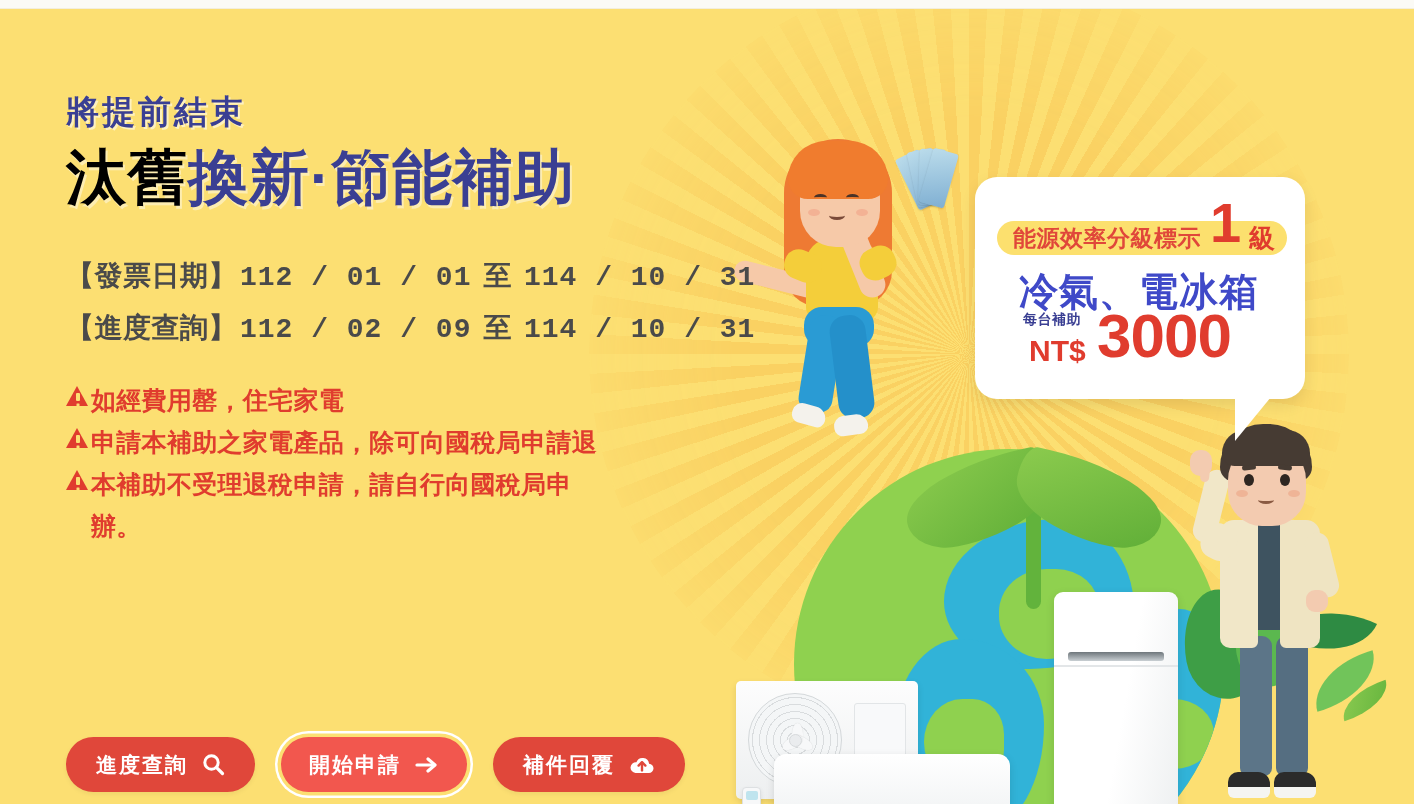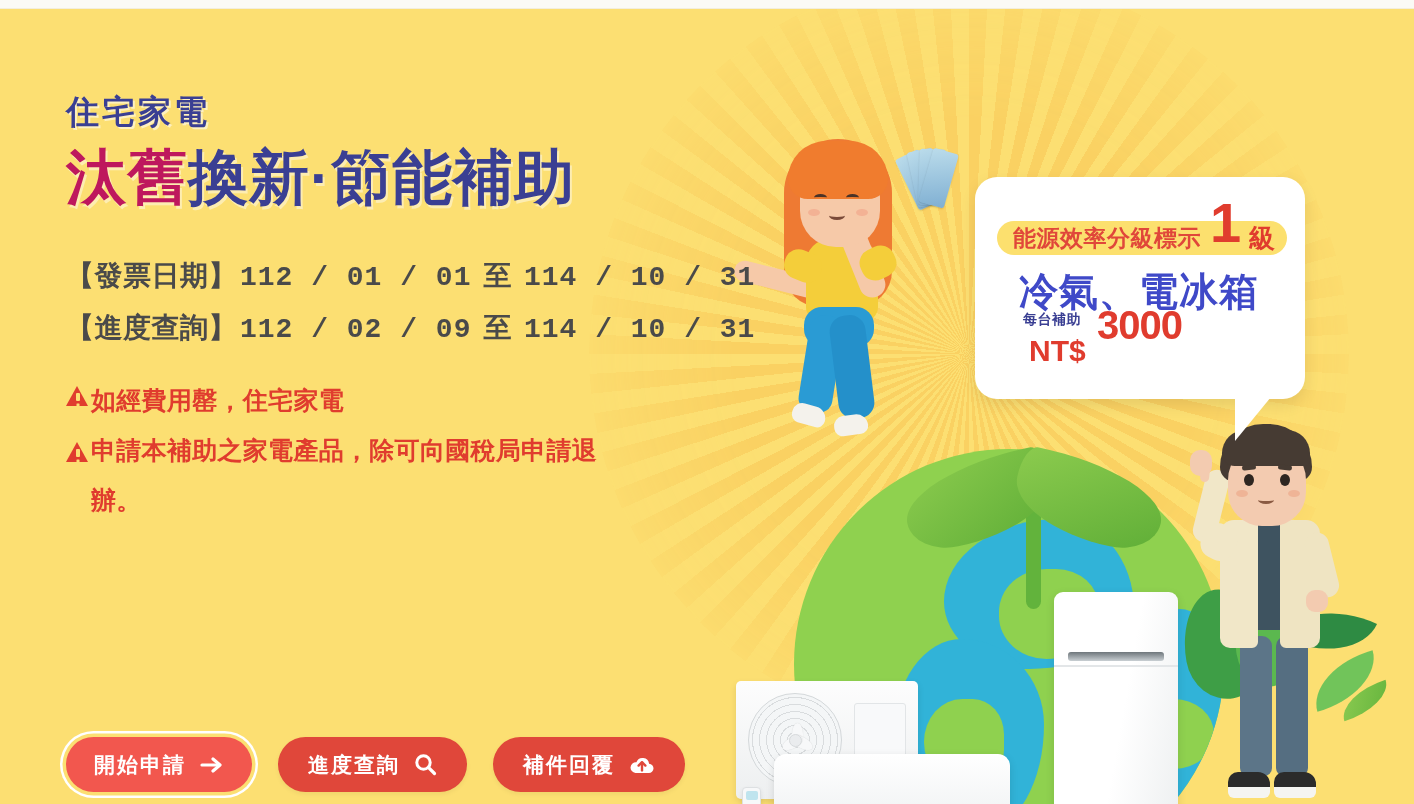--- a/index.html
+++ b/index.html
@@ -28,21 +28,21 @@
     font-size:33px; font-weight:700; color:#3A3F93;
     letter-spacing:3px; line-height:1.1;
     text-shadow:2px 2px 0 rgba(255,255,255,.55);
   }
   .headline{
     margin-top:14px;
     font-size:60px; font-weight:800; line-height:1.12;
     letter-spacing:1px; white-space:nowrap;
     text-shadow:2px 3px 0 rgba(255,255,255,.45);
   }
-  .h-red{ color:#be185d; }
+  .h-red{ color:#000000; }
   .h-navy{ color:#3A3F93; }
   .h-dot{ color:#3A3F93; }
   .bolt-wrap{ position:relative; display:inline-block; }
   .bolt{
     position:absolute; width:13px; height:20px; pointer-events:none;
     background:#FCDF72;
     clip-path:polygon(58% 0,18% 52%,45% 52%,30% 100%,82% 42%,52% 42%);
     transform:rotate(12deg);
   }
   .bolt.b1{ left:30px; top:6px; }
@@ -58,21 +58,21 @@
   .date-val{ letter-spacing:1px;font-family:Liberation Mono, monospace; }
   .date-sep{ display:inline-block; padding:0 12px; }
 
   
   .warnings{ margin-top:26px; }
   .warn-line{
     display:flex; align-items:flex-start;
     font-size:25px; color:#E03C2E; font-weight:600;
     line-height:1.52; letter-spacing:.3px;
   }
-  .warn-line + .warn-line{ margin-top:12px;align-items:center; }
+  .warn-line + .warn-line{ margin-top:4px; }
   .warn-ico{
     flex:0 0 auto; width:23px; height:22px; margin-right:2px; margin-top:5px;
     position:relative;
   }
   .warn-ico::before{
     content:""; position:absolute; left:0; top:0;
     width:0; height:0;
     border-left:11.5px solid transparent;
     border-right:11.5px solid transparent;
     border-bottom:20px solid #E03C2E;
@@ -361,21 +361,21 @@
   .b-per{
     position:absolute; left:48px; top:134px;
     font-size:14px; font-weight:700; color:#3A3F93; letter-spacing:.5px;
   }
   .b-nt{
     position:absolute; left:54px; top:157px;
     font-size:30px; font-weight:800; color:#E03C2E; letter-spacing:0;
   }
   .b-amount{
     position:absolute; left:122px; top:128px;
-    font-size:40px; font-weight:800; color:#E03C2E; line-height:1; letter-spacing:-1px;
+    font-size:62px; font-weight:800; color:#E03C2E; line-height:1; letter-spacing:-1px;
   }
 </style>
 </head>
 <body>
 
 <div class="top-strip"></div>
 
 <div class="stage">
 
   <div class="art">
@@ -501,21 +501,21 @@
       <div class="b-grade-unit">級</div>
     </div>
     <div class="b-products">冷氣、電冰箱</div>
     <div class="b-per">每台補助</div>
     <div class="b-nt">NT$</div>
     <div class="b-amount">3000</div>
   </div>
 
   <div class="left-col">
 
-    <div class="kicker">住宅家電</div>
+    <div class="kicker">將提前結束</div>
 
     <div class="headline">
       <span class="h-red">汰舊</span><span class="h-navy">換新</span><span class="h-dot">·</span><span class="bolt-wrap"><span class="h-navy">節能補助</span><span class="bolt b1"></span><span class="bolt b2"></span></span>
     </div>
 
     <div class="dates">
       <div class="date-row">
         <span class="date-label">【發票日期】</span><span class="date-val">112 / 01 / 01</span><span class="date-sep">至</span><span class="date-val">114 / 10 / 31</span>
       </div>
       <div class="date-row">
@@ -528,45 +528,49 @@
       <div class="warn-line">
         <span class="warn-ico"></span>
         <span class="warn-txt">如經費用罄，住宅家電</span>
       </div>
 
       <div class="warn-line">
         <span class="warn-ico"></span>
         <span class="warn-txt">申請本補助之家電產品，除可向國稅局申請退</span>
       </div>
 
+      <div class="warn-line">
+        <span class="warn-ico"></span>
+        <span class="warn-txt">本補助不受理退稅申請，請自行向國稅局申</span>
+      </div>
       <div class="warn-line warn-indent">
         <span class="warn-txt">辦。</span>
       </div>
 
     </div>
   </div>
 
   <div class="btn-row">
+
+    <button class="btn">
+      <span>進度查詢</span>
+      <span>
+        <svg width="23" height="23" viewBox="0 0 23 23" fill="none">
+          <circle cx="9.5" cy="9.5" r="6.7" stroke="#fff" stroke-width="3"></circle>
+          <path d="M14.6 14.6 L20.5 20.5" stroke="#fff" stroke-width="3.2" stroke-linecap="round"></path>
+        </svg>
+      </span>
+    </button>
 
     <button class="btn primary">
       <span>開始申請</span>
       <span>
         <svg width="24" height="20" viewBox="0 0 24 20" fill="none">
           <path d="M2 10 H19" stroke="#fff" stroke-width="3.2" stroke-linecap="round"></path>
           <path d="M13 4 L20 10 L13 16" stroke="#fff" stroke-width="3.2" stroke-linecap="round" stroke-linejoin="round" fill="none"></path>
-        </svg>
-      </span>
-    </button>
-
-    <button class="btn">
-      <span>進度查詢</span>
-      <span>
-        <svg width="23" height="23" viewBox="0 0 23 23" fill="none">
-          <circle cx="9.5" cy="9.5" r="6.7" stroke="#fff" stroke-width="3"></circle>
-          <path d="M14.6 14.6 L20.5 20.5" stroke="#fff" stroke-width="3.2" stroke-linecap="round"></path>
         </svg>
       </span>
     </button>
 
     <button class="btn">
       <span>補件回覆</span>
       <span>
         <svg width="26" height="20" viewBox="0 0 26 20" fill="none">
           <path d="M6.5 18 h13.2 a4.6 4.6 0 0 0 .4 -9.2 a6.6 6.6 0 0 0 -12.7 -1.6 A4.8 4.8 0 0 0 6.5 18 z" fill="#fff"></path>
           <path d="M13 15.4 V7.6" stroke="#E0473A" stroke-width="2.4" stroke-linecap="round"></path>

